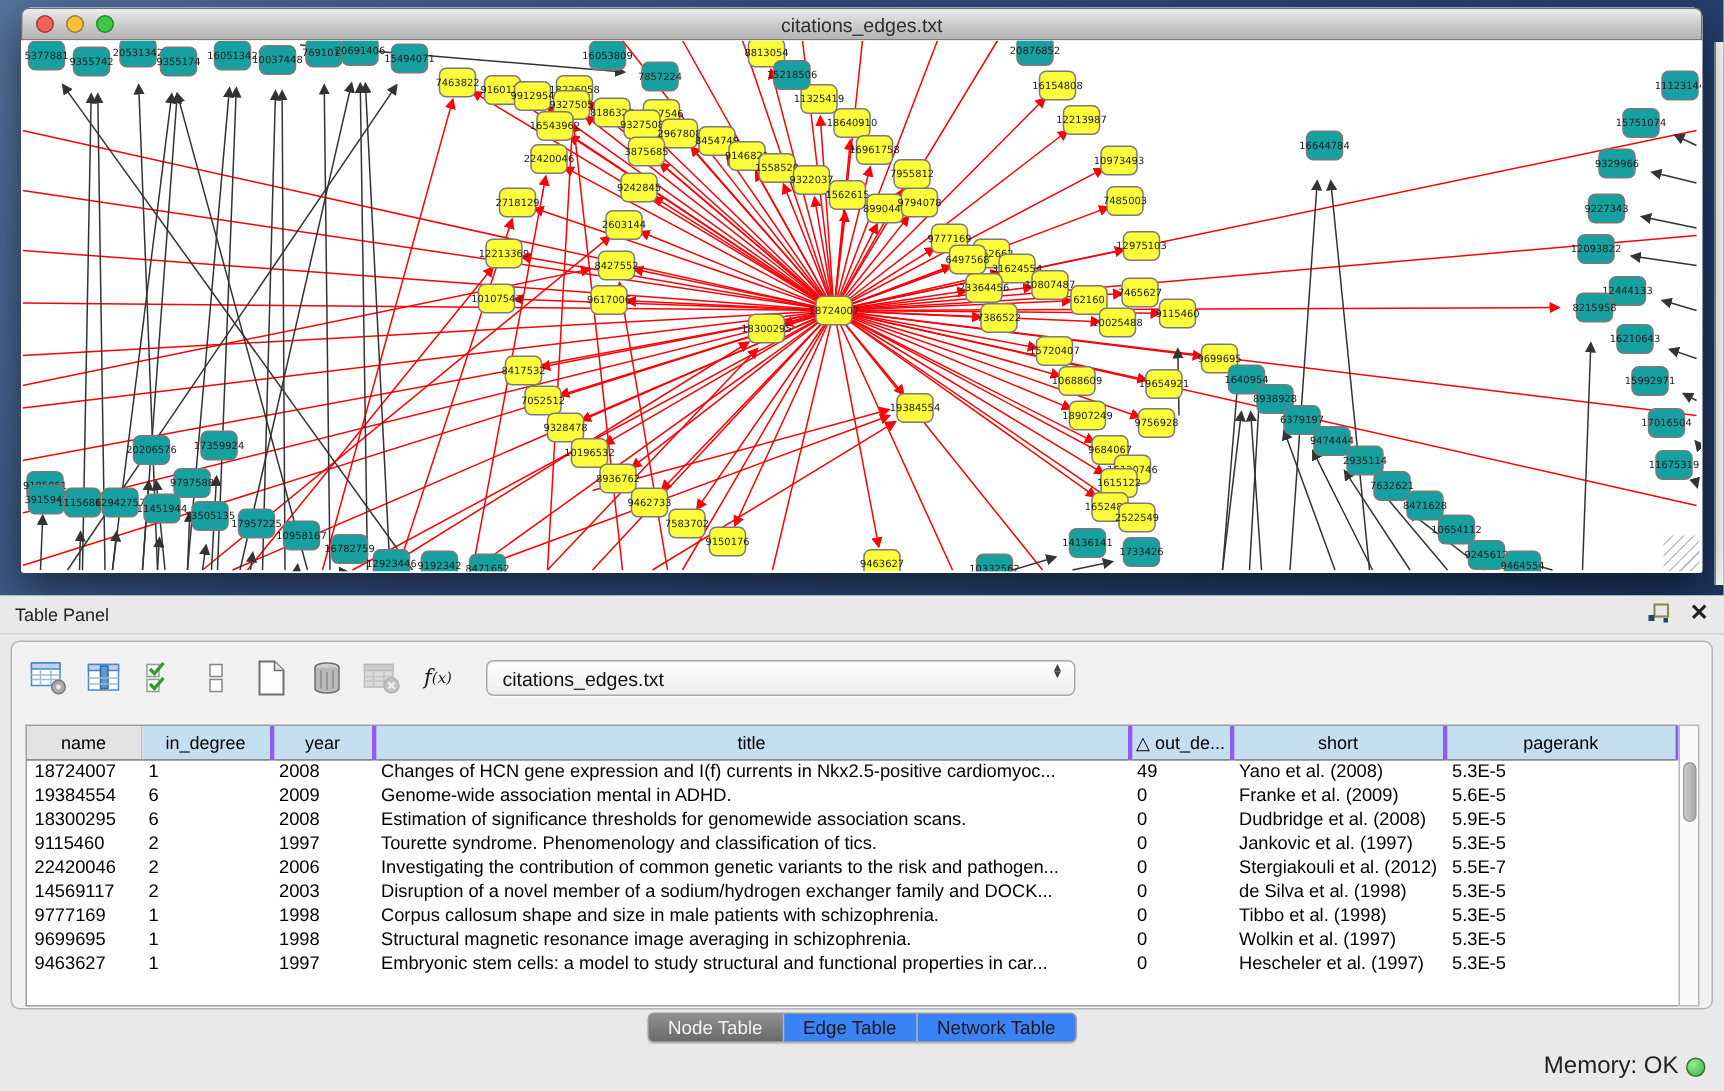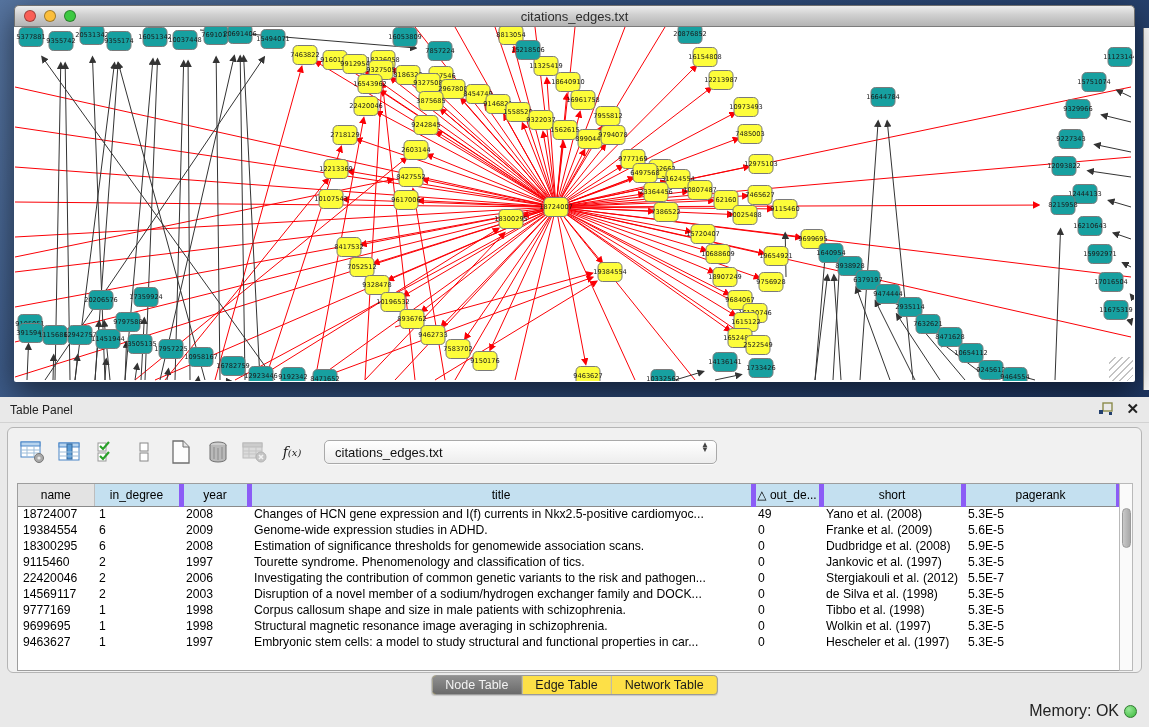--- a/index.html
+++ b/index.html
@@ -39,30 +39,30 @@
            background:linear-gradient(#ffffff,#ededed); display:flex; align-items:center; position:relative;
            box-shadow:0 1px 0 rgba(255,255,255,.7); }
   .combo-text { font-size:13px; color:#111; margin-left:10px; }
   .combo-arrows { position:absolute; right:7px; top:2px; display:flex; flex-direction:column; line-height:.62; }
   .combo-arrows span { font-size:8px; color:#444; }
 
   .tablewrap { position:absolute; left:9px; top:55px; width:1102px; height:188px; background:#fff;
                border:1px solid #9d9d9d; border-right:none; }
   table { border-collapse:collapse; table-layout:fixed; width:1100px; font-size:12px; color:#000; }
   th { height:22px; font-weight:normal; text-align:center; background:#c4e0f0;
-       border-right:5px solid #8b5cf6; border-bottom:1px solid #8a8a8a; overflow:hidden; white-space:nowrap; }
+       border-right:3px solid #8b5cf6; border-bottom:1px solid #8a8a8a; overflow:hidden; white-space:nowrap; }
   th.pk { background:#e3e3e3; border-right:1px solid #bdbdbd; }
   td { height:16px; padding:0 0 0 5px; white-space:nowrap; overflow:hidden; font-size:12.2px; }
   .vscroll { position:absolute; left:1111px; top:55px; width:14px; height:188px; background:#fafafa;
              border:1px solid #b9b9b9; }
   .vthumb { position:absolute; left:2px; top:24px; width:9px; height:40px; border-radius:5px;
             background:linear-gradient(90deg,#c9c9c9,#a8a8a8); border:1px solid #9a9a9a; }
 
   .tabs { position:absolute; left:50%; top:278px; transform:translateX(-50%); display:flex;
-          border:1px solid #9a9a9a; border-radius:4px; overflow:hidden; background:#fde047; height:20px;
+          border:1px solid #9a9a9a; border-radius:4px; overflow:hidden; background:#3b82f6; height:20px;
           box-shadow:0 1px 1px rgba(0,0,0,.15);justify-content:flex-end; }
   .tab { padding:2px 13px 0 13px; font-size:12.5px; color:#1a1a1a; border-right:1px solid #b5b5b5; }
   .tab:last-child { border-right:none; }
   .tab.sel { background:linear-gradient(#909090,#6a6a6a); color:#f3f3f3; }
 
   .statusbar { position:absolute; right:12px; bottom:7px; display:flex; align-items:center; gap:5px; }
   .mem-label { font-size:16px; color:#222; }
   .mem-dot { width:13px; height:13px; border-radius:50%; border:1px solid #2f7a2f;
              background:radial-gradient(circle at 35% 30%, #97e897, #39b839); }
 </style>
@@ -866,21 +866,21 @@
               <td>2008</td>
               <td>Changes of HCN gene expression and I(f) currents in Nkx2.5-positive cardiomyoc...</td>
               <td>49</td>
               <td>Yano et al. (2008)</td>
               <td>5.3E-5</td>
             </tr>
             <tr>
               <td>19384554</td>
               <td>6</td>
               <td>2009</td>
-              <td>Genome-wide expression studies in ADHD.</td>
+              <td>Genome-wide association mental in ADHD.</td>
               <td>0</td>
               <td>Franke et al. (2009)</td>
               <td>5.6E-5</td>
             </tr>
             <tr>
               <td>18300295</td>
               <td>6</td>
               <td>2008</td>
               <td>Estimation of significance thresholds for genomewide association scans.</td>
               <td>0</td>

